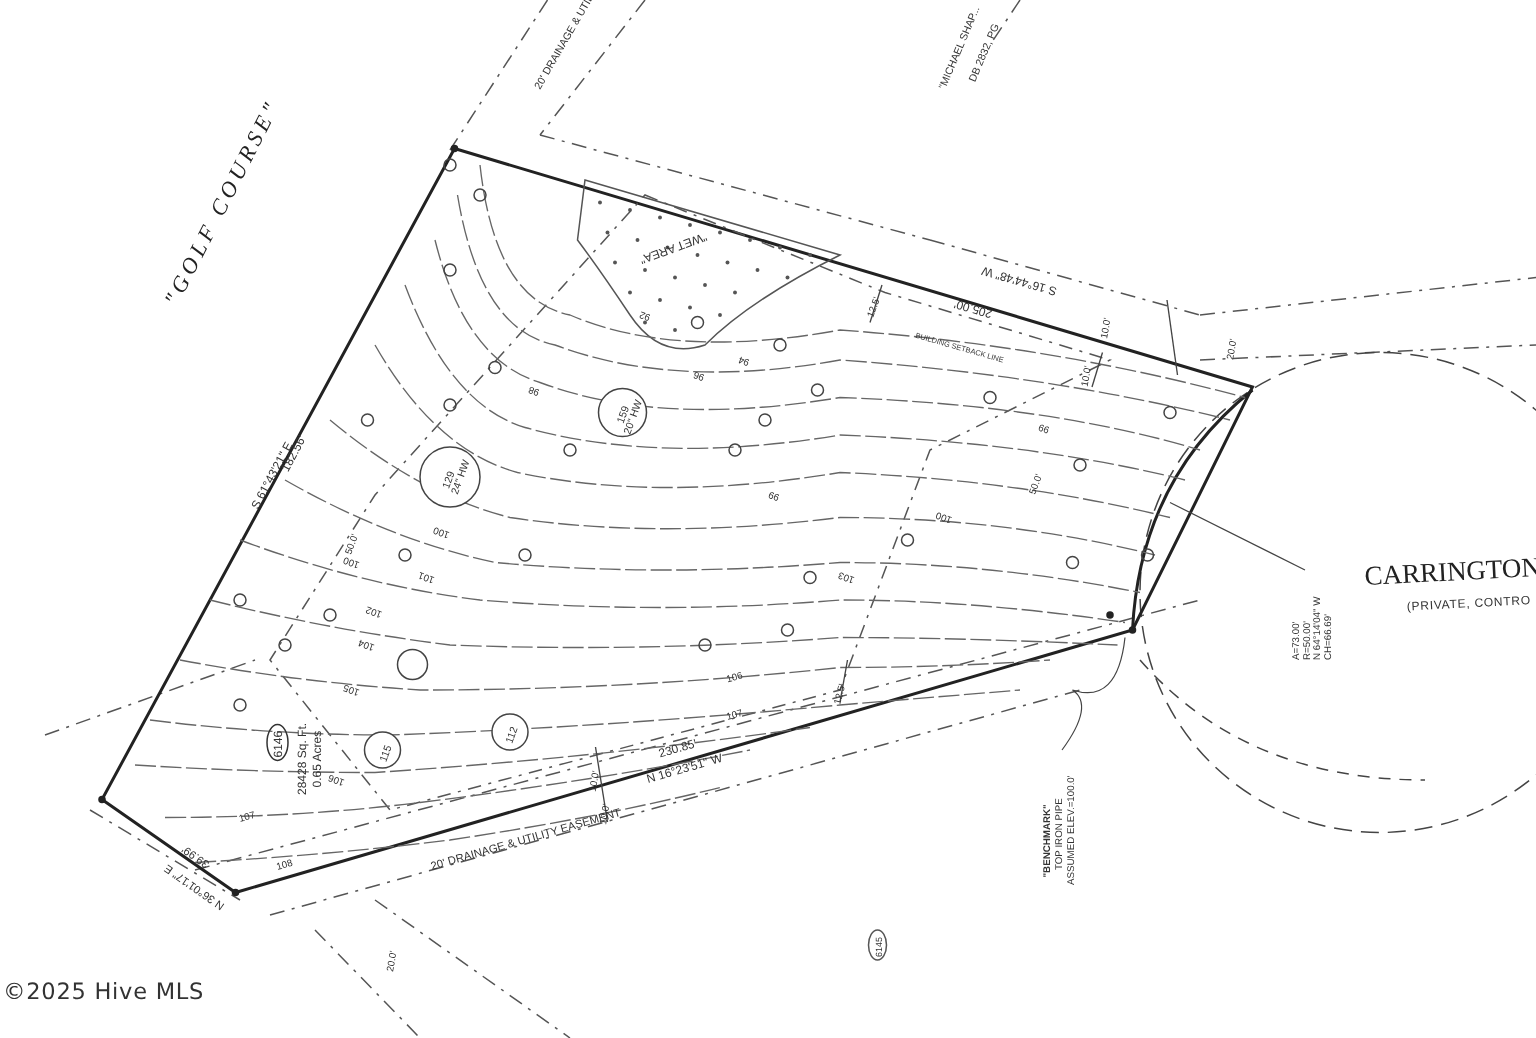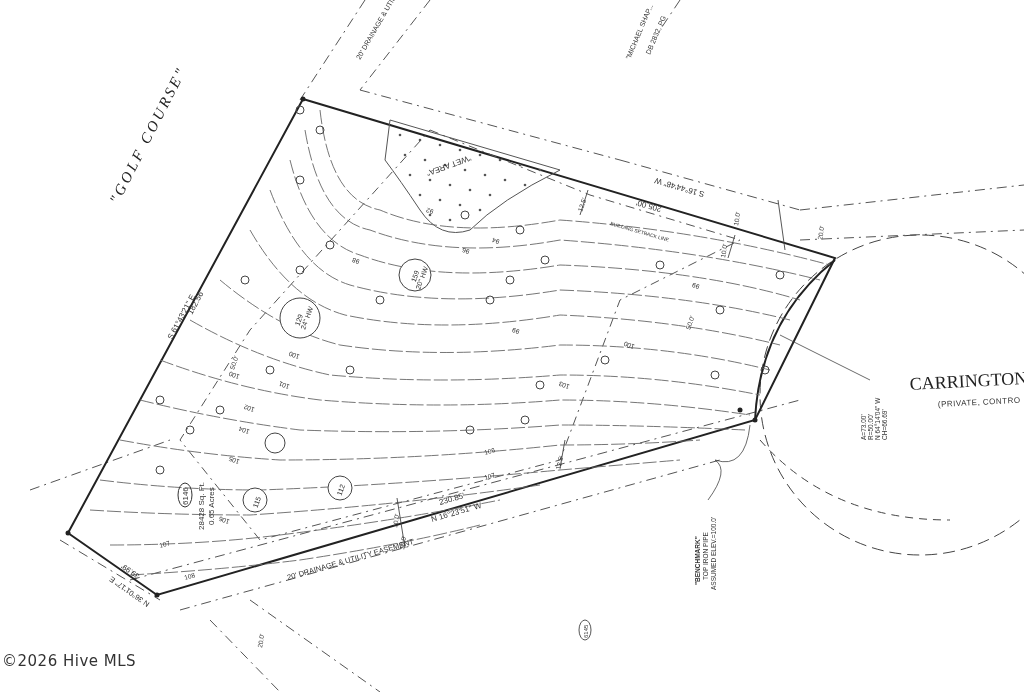--- a/index.html
+++ b/index.html
@@ -235,13 +235,13 @@
     <text transform="translate(250,430) rotate(200)">104</text>
     <text transform="translate(240,460) rotate(200)">105</text>
     <text transform="translate(485,455) rotate(-16)">106</text>
     <text transform="translate(485,480) rotate(-16)">107</text>
     <text transform="translate(160,548) rotate(-16)">107</text>
     <text transform="translate(185,580) rotate(-16)">108</text>
     <text transform="translate(230,520) rotate(200)">106</text>
   </g>
 </svg>
 
-<div class="watermark">©2026 Hive MLS</div>
+<div class="watermark">©2025 Hive MLS</div>
 
 </body></html>

